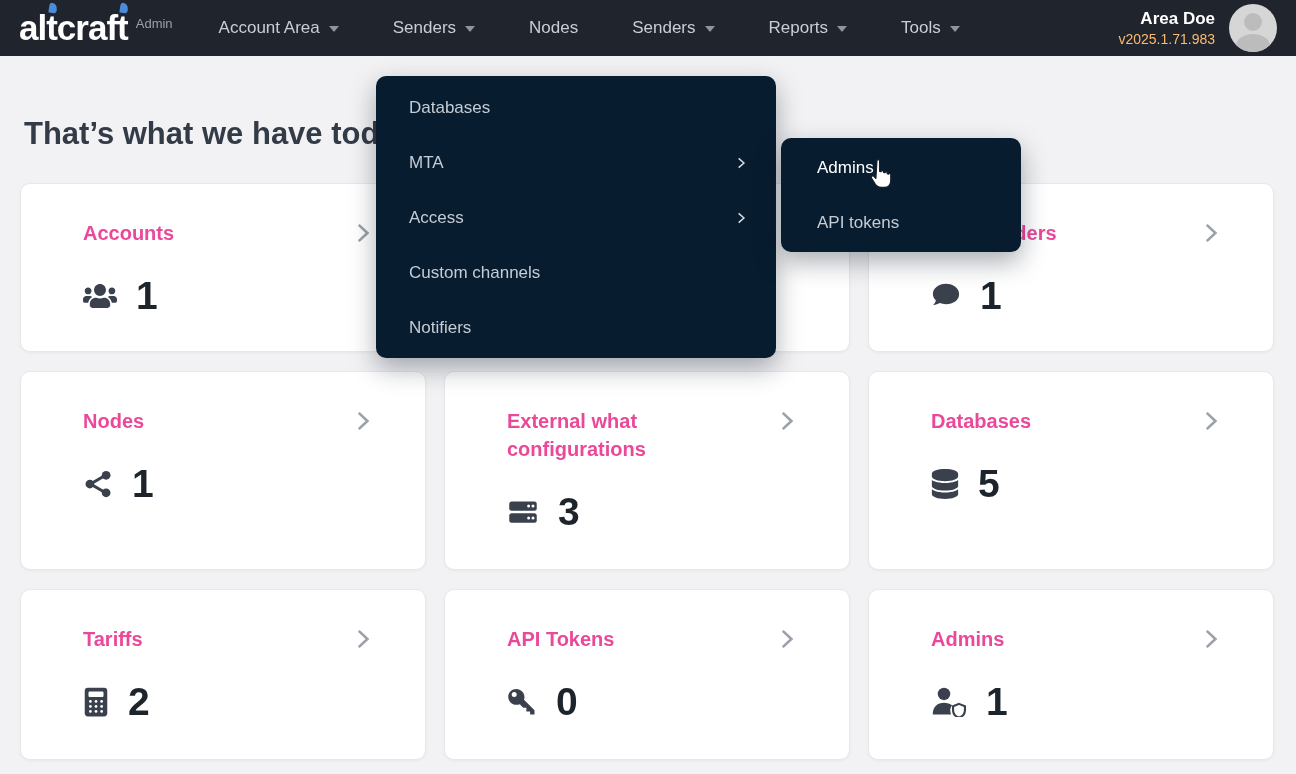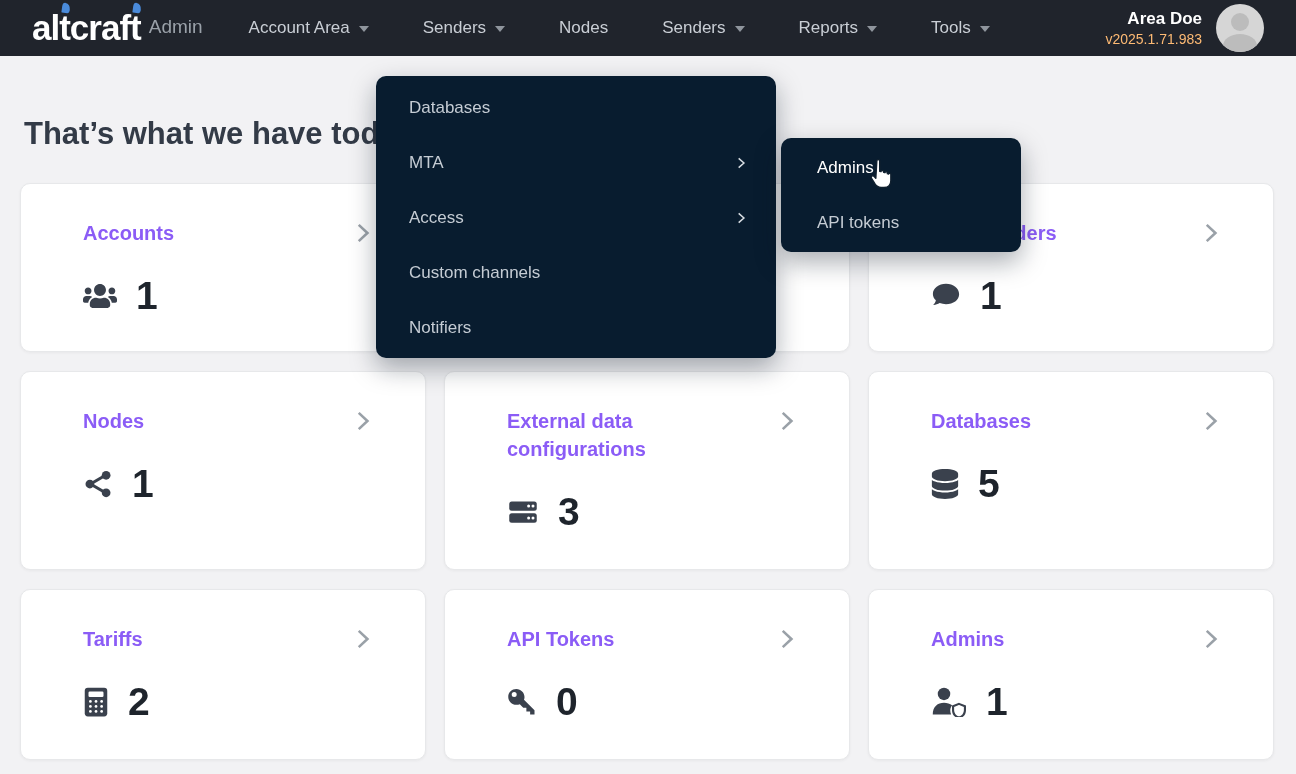--- a/index.html
+++ b/index.html
@@ -8,34 +8,34 @@
     font-family: "Liberation Sans", "DejaVu Sans", sans-serif;
     background: #f2f2f4;
     position: relative;
     overflow: hidden;
   }
 
   
   .navbar {
     position: absolute; top: 0; left: 0; width: 1296px; height: 56px;
     background: #20242c; display: flex; align-items: center; z-index: 10;
-    padding: 0 32px;
+    padding: 0 19px;
   }
   .logo-wrap { display: flex; align-items: flex-start; cursor: pointer; }
   .logo {
     color: #ffffff; font-size: 35px; font-weight: 700; letter-spacing: -1px;
     line-height: 40px; position: relative;
   }
   .logo .lt { position: relative; }
   .logo .lt::after {
     content: ""; position: absolute; top: -5px; left: 3px; width: 8px; height: 10px;
     background: #4a8bdb; border-radius: 55% 90% 40% 10%;
     transform: rotate(8deg);
   }
-  .logo-badge { color: #9aa1a9; font-size: 19px; margin: 8px 0 0 8px; }
+  .logo-badge { color: #9aa1a9; font-size: 13px; margin: 8px 0 0 8px; }
 
   .nav-menu { display: flex; align-items: flex-start; gap: 54px; margin-left: 46px; }
   .nav-item {
     color: #c9ced5; font-size: 17px; display: flex; align-items: center; gap: 9px;
     cursor: pointer; white-space: nowrap;
   }
   .caret-down {
     width: 0; height: 0; border-left: 5px solid transparent; border-right: 5px solid transparent;
     border-top: 6px solid #8f959d; display: inline-block; margin-top: 2px;
   }
@@ -66,21 +66,21 @@
   .cards-grid {
     position: absolute; top: 111px; left: 20px; width: 1254px;
     display: grid; grid-template-columns: repeat(3, 1fr);
     grid-template-rows: 169px 199px 171px; column-gap: 18px; row-gap: 19px;
   }
   .card {
     background: #ffffff; border: 1px solid #e7e8ea; border-radius: 10px;
     position: relative; padding: 35px 52px 0 62px; cursor: pointer;
     box-shadow: 0 1px 3px rgba(30,36,44,0.05);
   }
-  .card-title { color: #8b5cf6; font-size: 20px; font-weight: 700; line-height: 28px; max-width: 270px; }
+  .card-title { color: #ec4899; font-size: 20px; font-weight: 700; line-height: 28px; max-width: 270px; }
   .count-row { display: flex; align-items: center; gap: 19px; margin-top: 27px; height: 44px; }
   .count-row svg { fill: #3a414d; }
   .count-value { color: #1e242c; font-size: 39px; font-weight: 800; line-height: 44px; }
   .card-chevron { position: absolute; top: 36px; right: 50px; }
   .card-chevron svg { stroke: #9aa1a8; fill: none; stroke-width: 2.4; }
 
   
   .menu {
     position: absolute; background: #081c2f; border-radius: 10px;
     box-shadow: 0 10px 26px rgba(8,20,35,0.35); padding: 4px 0;
@@ -195,21 +195,21 @@
             </g>
             <circle cx="37" cy="10" r="7"></circle>
             <circle cx="11" cy="24" r="7"></circle>
             <circle cx="37" cy="38" r="7"></circle>
           </svg>
         <span class="count-value">1</span>
       </div>
     </div>
 
     <div class="card">
-      <div class="card-title">External data configurations</div>
+      <div class="card-title">External what configurations</div>
       <span class="card-chevron">
         <svg width="26" height="26" viewBox="0 0 24 24">
             <polyline points="9 4.5 17 12 9 19.5"></polyline>
           </svg>
       </span>
       <div class="count-row">
         <svg width="32" height="30" viewBox="0 0 48 48">
             <rect x="2" y="7" width="44" height="15" rx="4"></rect>
             <rect x="2" y="26" width="44" height="15" rx="4"></rect>
             <circle cx="33" cy="14.5" r="2.4" fill="#ffffff"></circle>

